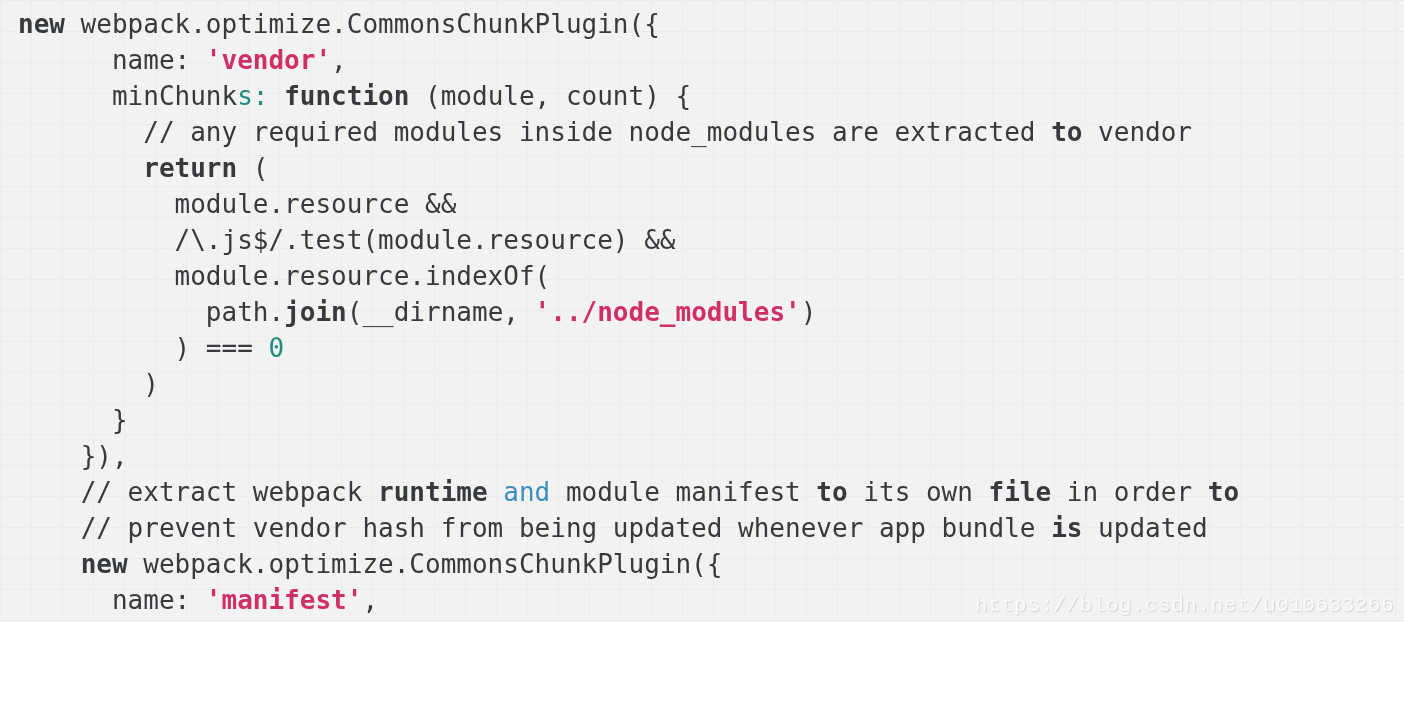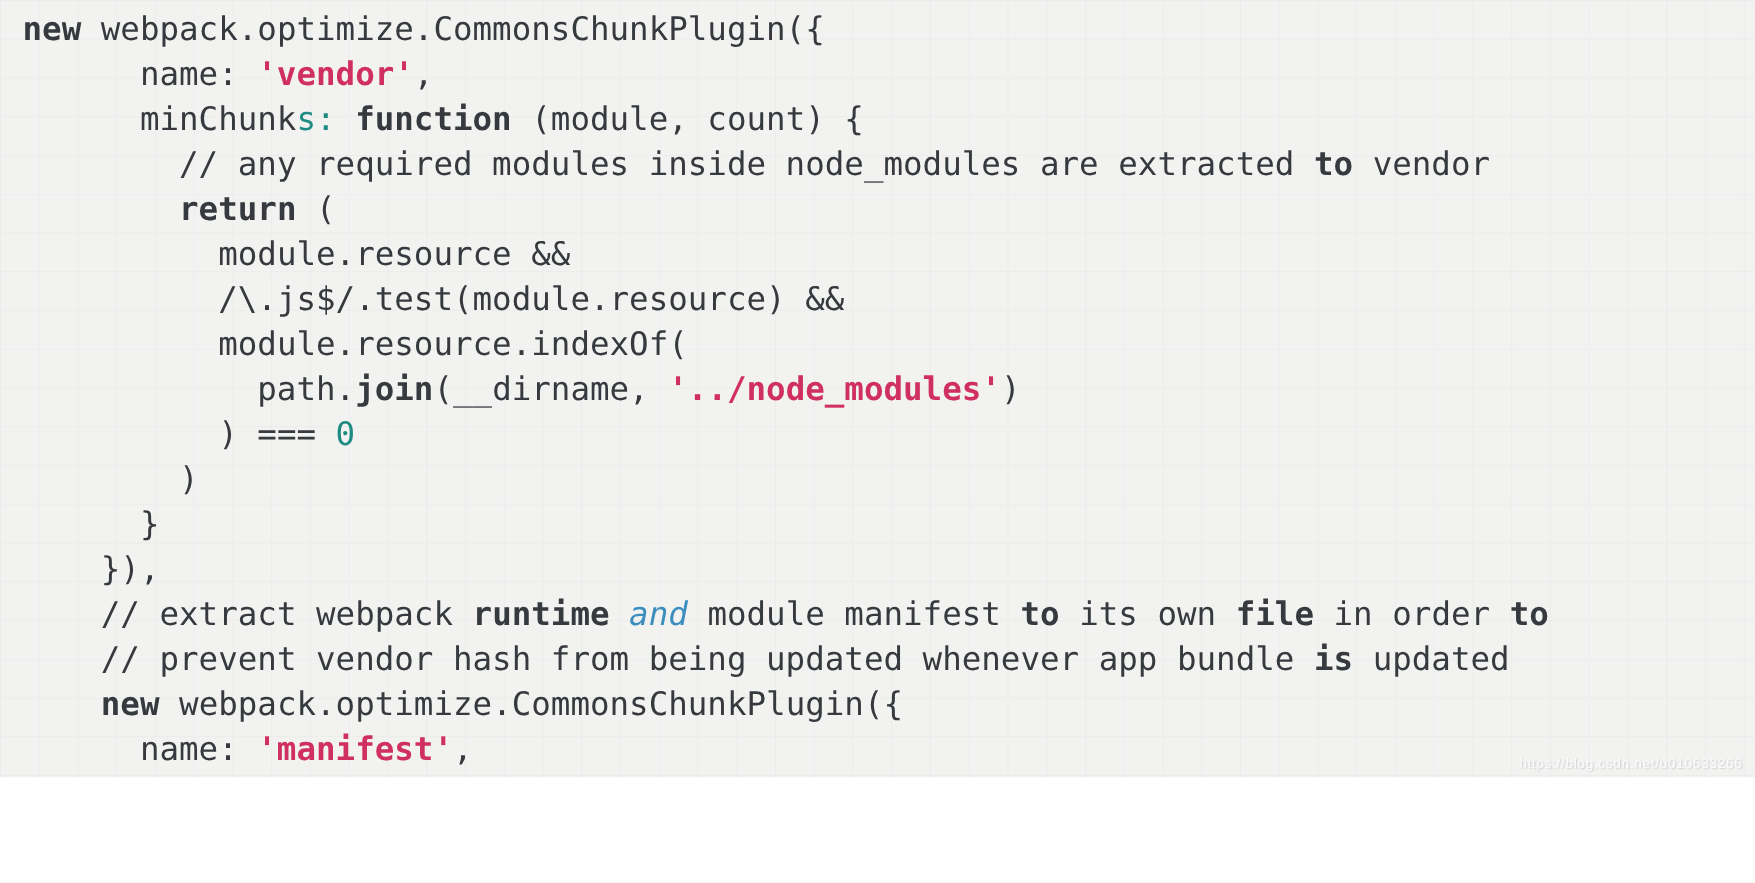--- a/index.html
+++ b/index.html
@@ -31,27 +31,27 @@
     font-size: 26px;
     line-height: 36px;
     color: var(--text);
     white-space: pre;
   }
   .code-line { white-space: pre; height: 36px; }
   .tok-plain  { color: var(--text); }
   .tok-bold   { color: var(--text); font-weight: bold; }
   .tok-string { color: var(--string); font-weight: bold; }
   .tok-teal   { color: var(--teal); }
-  .tok-blue   { color: var(--blue); font-style: italic; }
+  .tok-blue   { color: var(--blue); }
   .watermark {
     position: absolute;
     right: 10px;
     bottom: 5px;
-    font-family: Liberation Sans, sans-serif;
-    font-size: 11px;
+    font-family: Liberation Mono, monospace;
+    font-size: 21px;
     letter-spacing: 0.5px;
     color: var(--watermark);
     text-shadow: 1px 1px 1px rgba(170, 170, 170, 0.45);
     user-select: none;
   }
 </style>
 </head>
 <body>
 
 <div class="screen">

